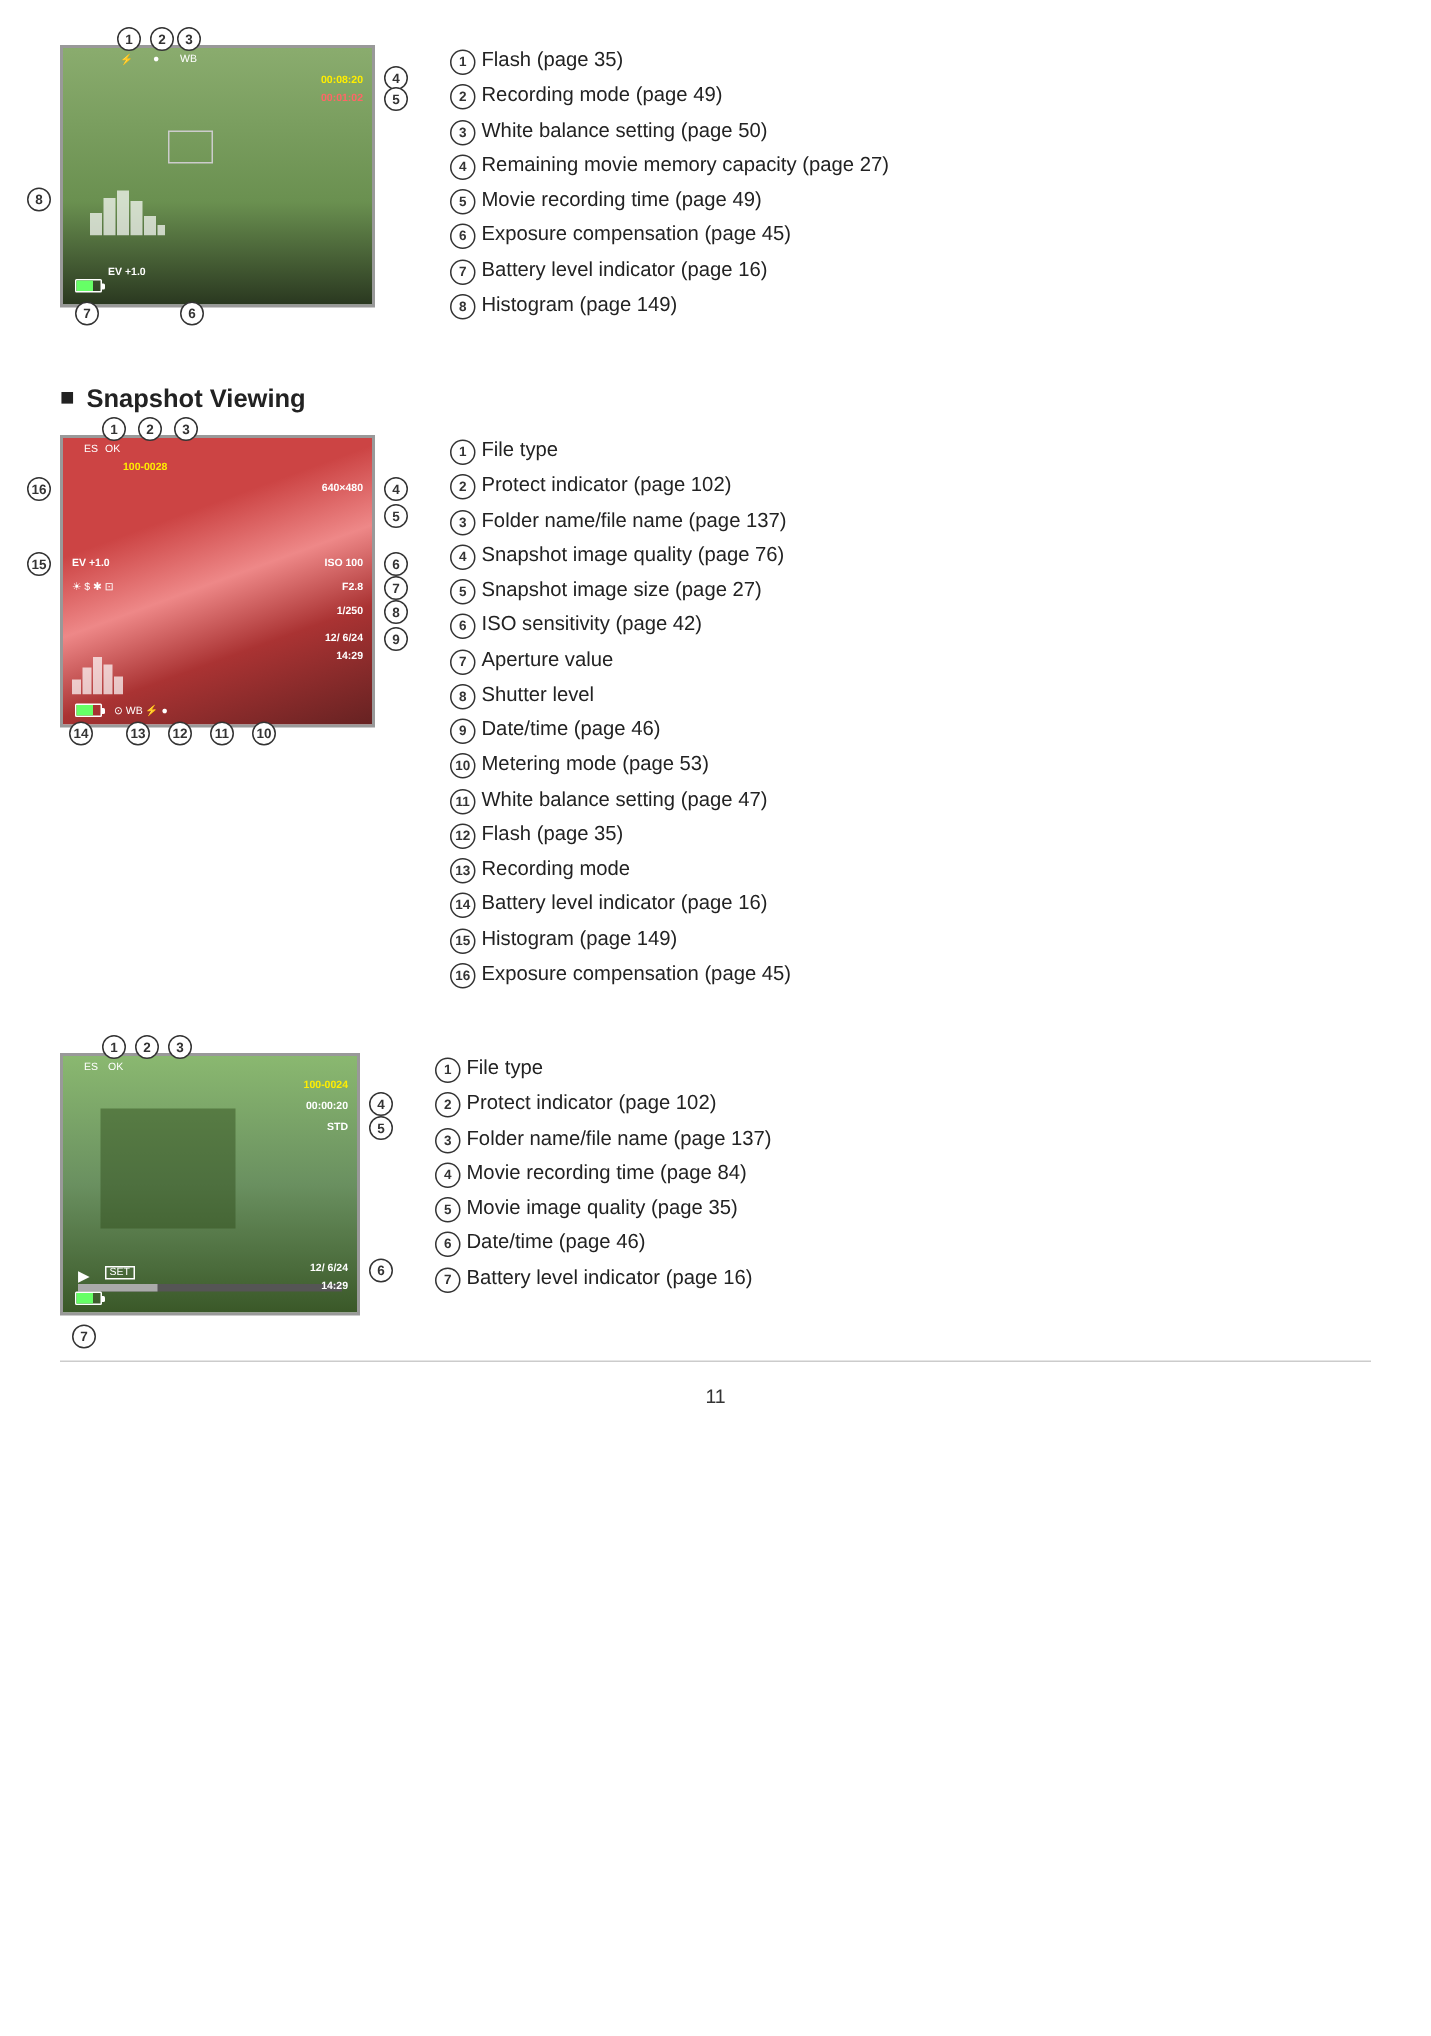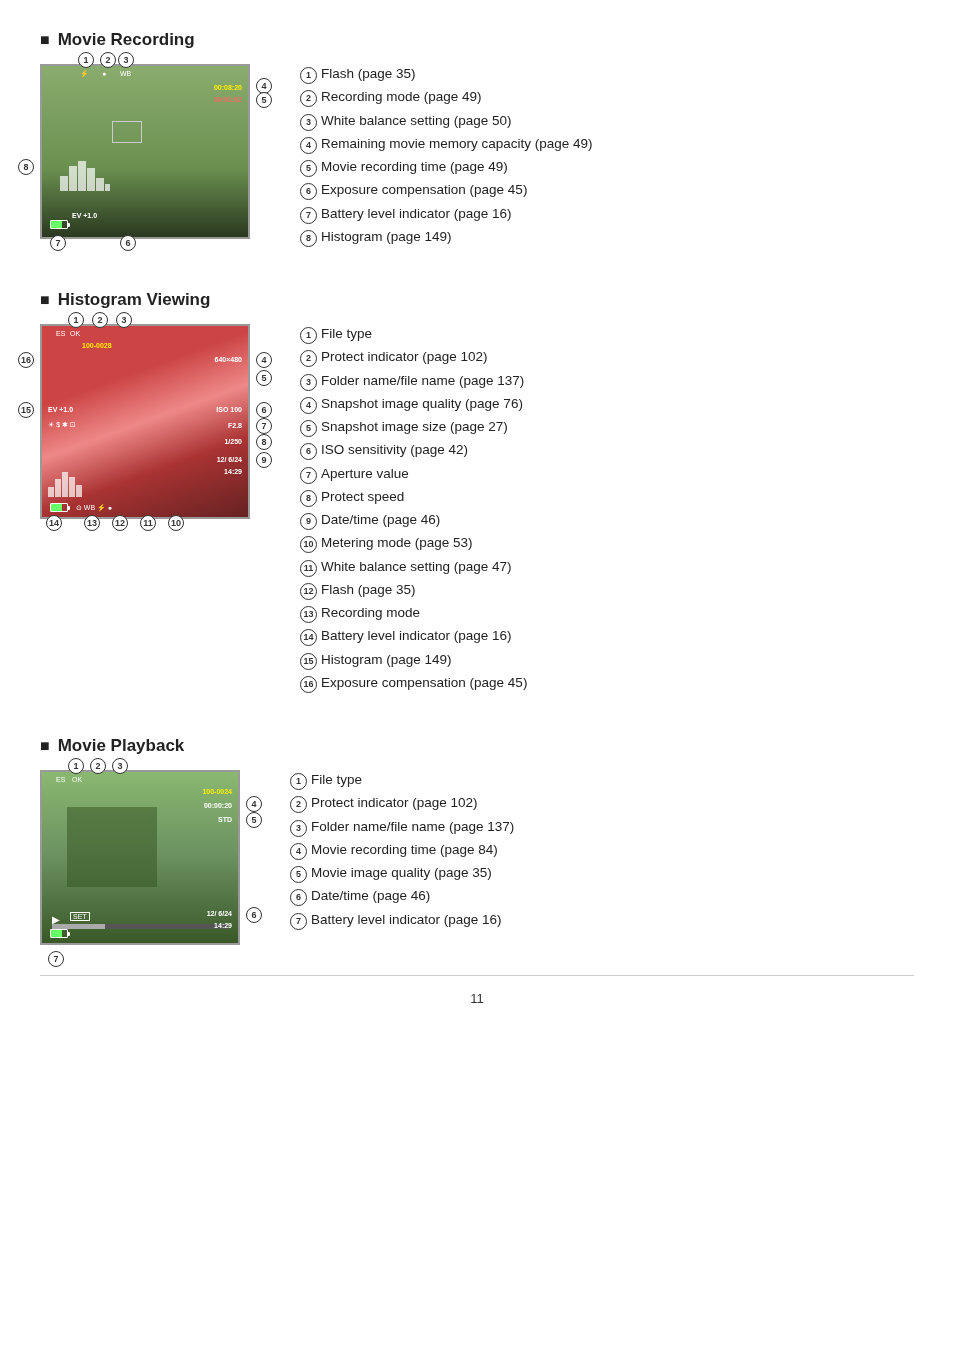--- a/index.html
+++ b/index.html
@@ -161,23 +161,20 @@
       text-align: center;
       margin-top: 15px;
       font-size: 13px;
       color: #333;
     }
   </style>
 </head>
 <body>
 
 <div class="section">
-  <div class="section-title">
-    <span>Movie Recording</span>
-  </div>
   <div class="section-body">
 
     <div style="position:relative; margin-right: 20px; flex-shrink:0;">
       <div class="camera-screen movie-rec-screen">
 
         <div class="screen-overlay">
 
           <div style="position:absolute;top:4px;left:38px;font-size:7px;color:#fff;">⚡</div>
           <div style="position:absolute;top:4px;left:60px;font-size:7px;color:#fff;">●</div>
           <div style="position:absolute;top:4px;left:78px;font-size:7px;color:#fff;">WB</div>
@@ -226,21 +223,21 @@
       <li>
           <span class="circle-num">2</span>
           <span>Recording mode (page 49)</span>
         </li>
       <li>
           <span class="circle-num">3</span>
           <span>White balance setting (page 50)</span>
         </li>
       <li>
           <span class="circle-num">4</span>
-          <span>Remaining movie memory capacity (page 49)</span>
+          <span>Remaining movie memory capacity (page 27)</span>
         </li>
       <li>
           <span class="circle-num">5</span>
           <span>Movie recording time (page 49)</span>
         </li>
       <li>
           <span class="circle-num">6</span>
           <span>Exposure compensation (page 45)</span>
         </li>
       <li>
@@ -250,21 +247,21 @@
       <li>
           <span class="circle-num">8</span>
           <span>Histogram (page 149)</span>
         </li>
     </ul>
   </div>
 </div>
 
 <div class="section" style="margin-top:40px;">
   <div class="section-title">
-    <span>Histogram Viewing</span>
+    <span>Snapshot Viewing</span>
   </div>
   <div class="section-body">
     <div style="position:relative; margin-right: 20px; flex-shrink:0;">
       <div class="camera-screen snapshot-screen">
         <div class="screen-overlay">
 
           <div style="position:absolute;top:4px;left:14px;font-size:7px;color:#fff;">ES</div>
           <div style="position:absolute;top:4px;left:28px;font-size:7px;color:#fff;">OK</div>
 
           <div class="screen-text" style="left:40px;top:16px;color:#ffee00;">100-0028</div>
@@ -346,21 +343,21 @@
       <li>
           <span class="circle-num">6</span>
           <span>ISO sensitivity (page 42)</span>
         </li>
       <li>
           <span class="circle-num">7</span>
           <span>Aperture value</span>
         </li>
       <li>
           <span class="circle-num">8</span>
-          <span>Protect speed</span>
+          <span>Shutter level</span>
         </li>
       <li>
           <span class="circle-num">9</span>
           <span>Date/time (page 46)</span>
         </li>
       <li>
           <span class="circle-num">10</span>
           <span>Metering mode (page 53)</span>
         </li>
       <li>
@@ -385,23 +382,20 @@
         </li>
       <li>
           <span class="circle-num">16</span>
           <span>Exposure compensation (page 45)</span>
         </li>
     </ul>
   </div>
 </div>
 
 <div class="section" style="margin-top:40px;">
-  <div class="section-title">
-    <span>Movie Playback</span>
-  </div>
   <div class="section-body">
     <div style="position:relative; margin-right: 20px; flex-shrink:0;">
       <div class="camera-screen playback-screen">
         <div class="screen-overlay">
 
           <div style="position:absolute;top:4px;left:14px;font-size:7px;color:#fff;">ES</div>
           <div style="position:absolute;top:4px;left:30px;font-size:7px;color:#fff;">OK</div>
 
           <div class="screen-text" style="right:6px;top:16px;color:#ffee00;">100-0024</div>
 

